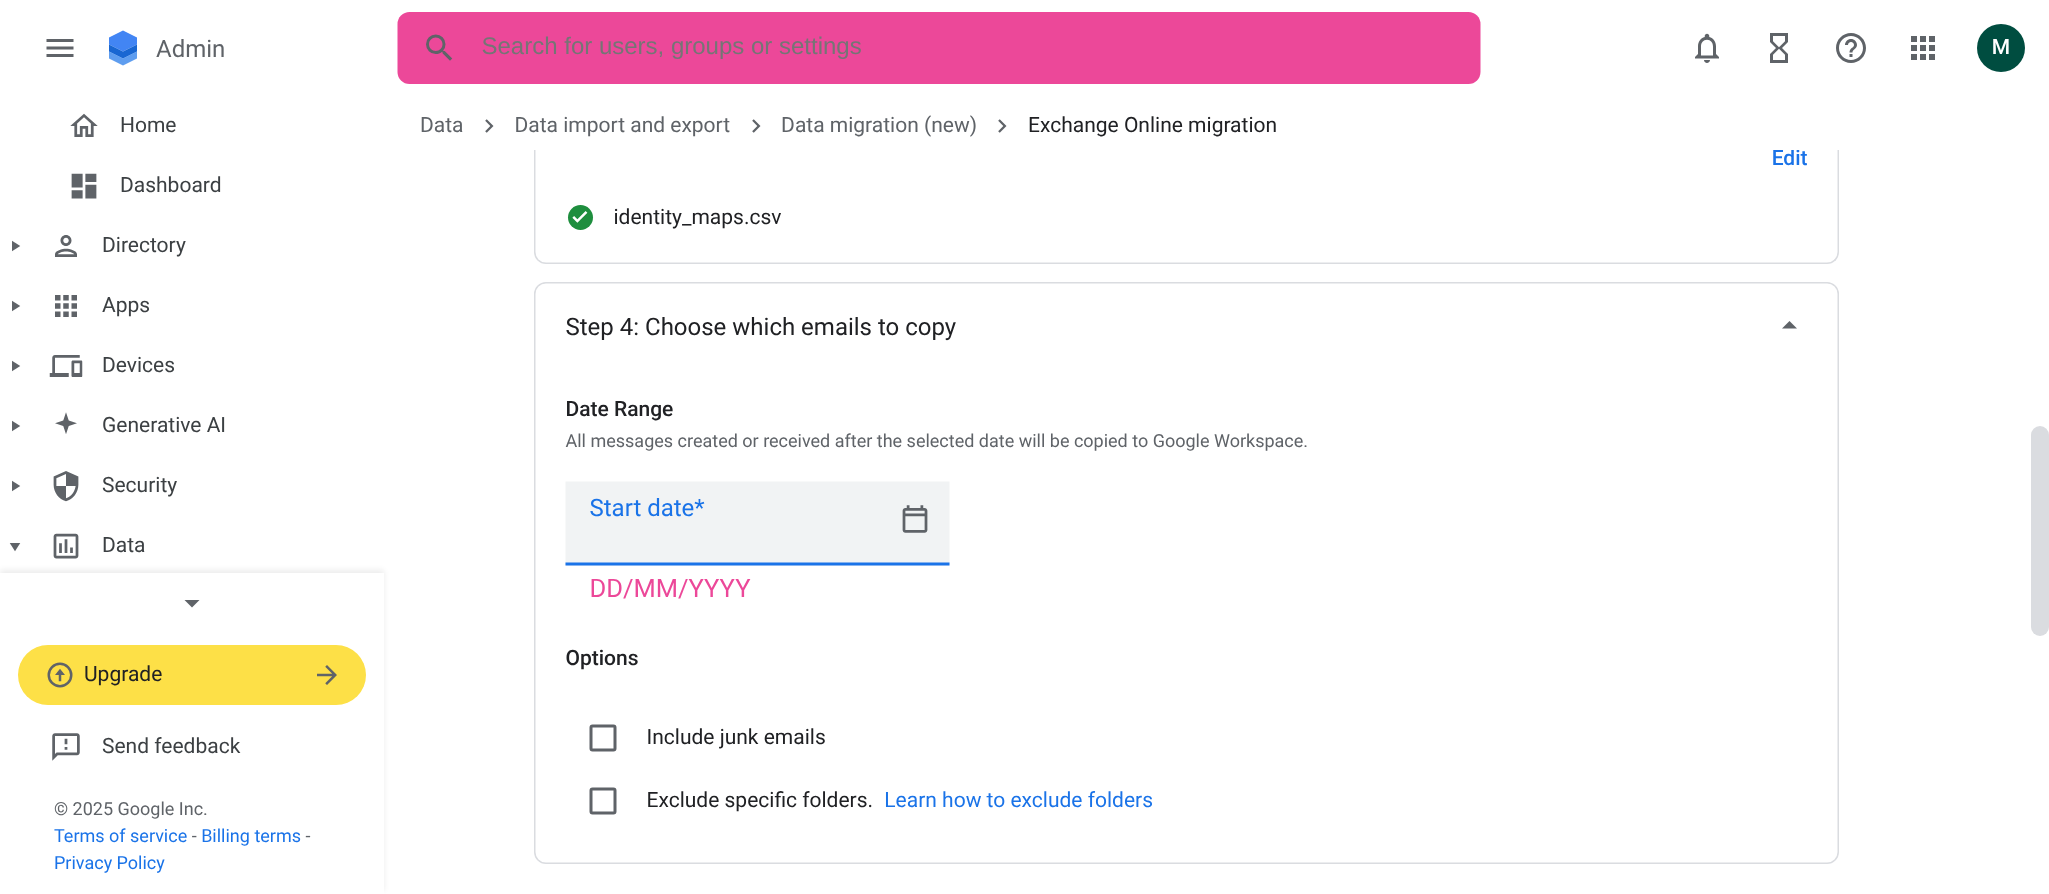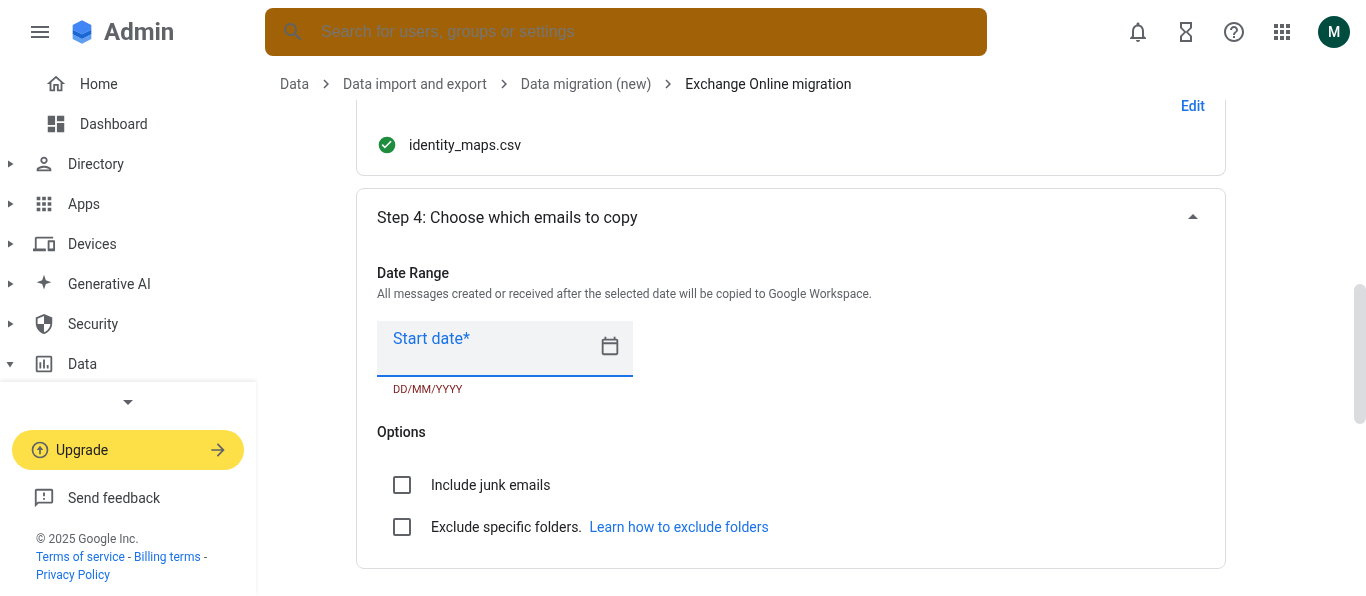--- a/index.html
+++ b/index.html
@@ -2,22 +2,22 @@
 <html><head>
   <meta charset="utf-8">
   <style>
     * { margin: 0; padding: 0; box-sizing: border-box; }
     body { font-family: 'Google Sans', Roboto, Arial, sans-serif; background: #fff; color: #202124; overflow: hidden; width: 1366px; height: 596px; }
     
     .header { height: 64px; display: flex; align-items: center; padding: 0 16px; position: relative; }
     .menu-btn { width: 48px; height: 48px; display: flex; align-items: center; justify-content: center; border: none; background: none; cursor: pointer; border-radius: 50%; }
     .logo-wrap { display: flex; align-items: center; margin-left: 4px; gap: 8px; }
     .logo-icon { width: 28px; height: 28px; }
-    .logo-text { font-size: 24px; color: #5f6368; font-weight: 700; }
-    .search-bar { position: absolute; left: 265px; width: 722px; height: 48px; background: #a16207; border-radius: 8px; display: flex; align-items: center; padding: 0 16px; }
+    .logo-text { font-size: 16px; color: #5f6368; font-weight: 400; }
+    .search-bar { position: absolute; left: 265px; width: 722px; height: 48px; background: #ec4899; border-radius: 8px; display: flex; align-items: center; padding: 0 16px; }
     .search-bar input { flex: 1; border: none; background: none; font-size: 16px; color: #202124; margin-left: 16px; outline: none; }
     .header-actions { position: absolute; right: 16px; display: flex; align-items: center; gap: 8px; }
     .icon-btn { width: 40px; height: 40px; display: flex; align-items: center; justify-content: center; border: none; background: none; cursor: pointer; border-radius: 50%; }
     .avatar { width: 32px; height: 32px; border-radius: 50%; background: #004d40; color: #fff; display: flex; align-items: center; justify-content: center; font-size: 14px; font-weight: 500; margin-left: 8px; cursor: pointer; }
     
     .main-wrap { display: flex; height: calc(596px - 64px); }
     
     .sidebar { width: 256px; display: flex; flex-direction: column; border-right: none; position: relative; }
     .sidebar-scroll { flex: 1; overflow-y: auto; position: relative; }
     .sidebar-scroll::-webkit-scrollbar { width: 8px; }
@@ -58,21 +58,21 @@
     .check-circle { width: 20px; height: 20px; }
     .file-name { font-size: 14px; color: #202124; }
     
     .step4-body { padding: 0 20px 20px; }
     .section-label { font-size: 14px; font-weight: 500; color: #202124; margin-top: 20px; }
     .section-desc { font-size: 12px; color: #5f6368; margin-top: 6px; }
     
     .date-field { margin-top: 20px; width: 256px; height: 56px; background: #f1f3f4; border-bottom: 2px solid #1a73e8; position: relative; display: flex; align-items: center; padding: 0 12px; cursor: text; }
     .date-label { position: absolute; top: 8px; left: 16px; font-size: 16px; color: #1a73e8; }
     .date-icon { position: absolute; right: 12px; cursor: pointer; }
-    .date-hint { font-size: 11px; color: #7f1d1d; margin-top: 6px; margin-left: 16px; }
+    .date-hint { font-size: 17px; color: #ec4899; margin-top: 6px; margin-left: 16px; }
     
     .options { margin-top: 24px; }
     .checkbox-row { display: flex; align-items: center; gap: 20px; padding: 12px 0 12px 16px; }
     .checkbox { width: 18px; height: 18px; border: 2px solid #5f6368; border-radius: 2px; cursor: pointer; flex-shrink: 0; }
     .checkbox-label { font-size: 14px; color: #202124; }
     .learn-link { color: #1a73e8; cursor: pointer; margin-left: 4px; }
     
     .page-scrollbar { position: absolute; right: 0; top: 220px; width: 12px; height: 140px; background: #dadce0; border-radius: 6px; }
   </style>
 </head>

